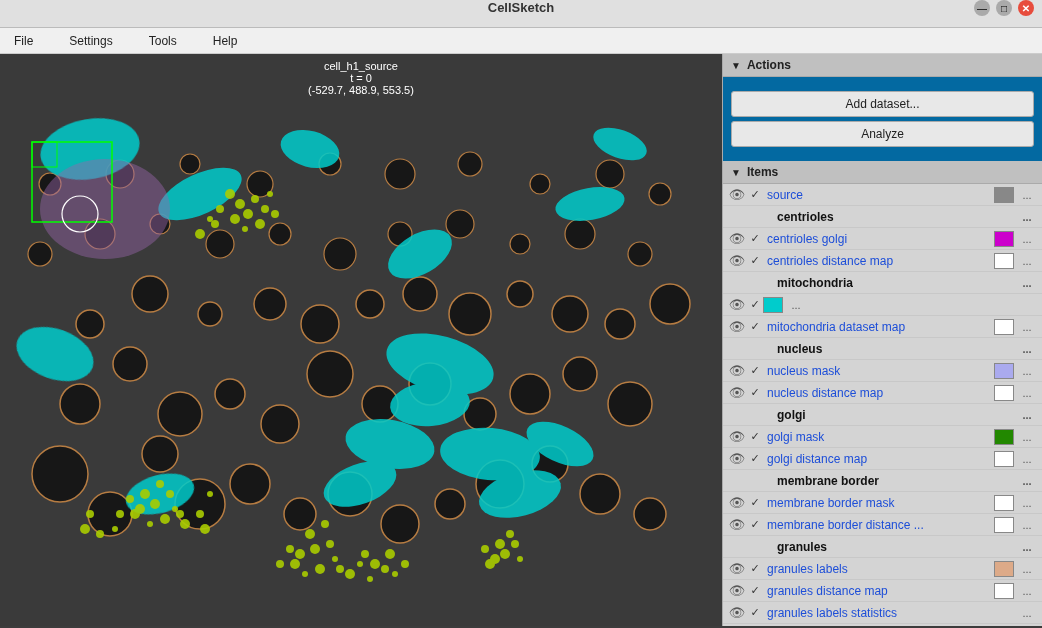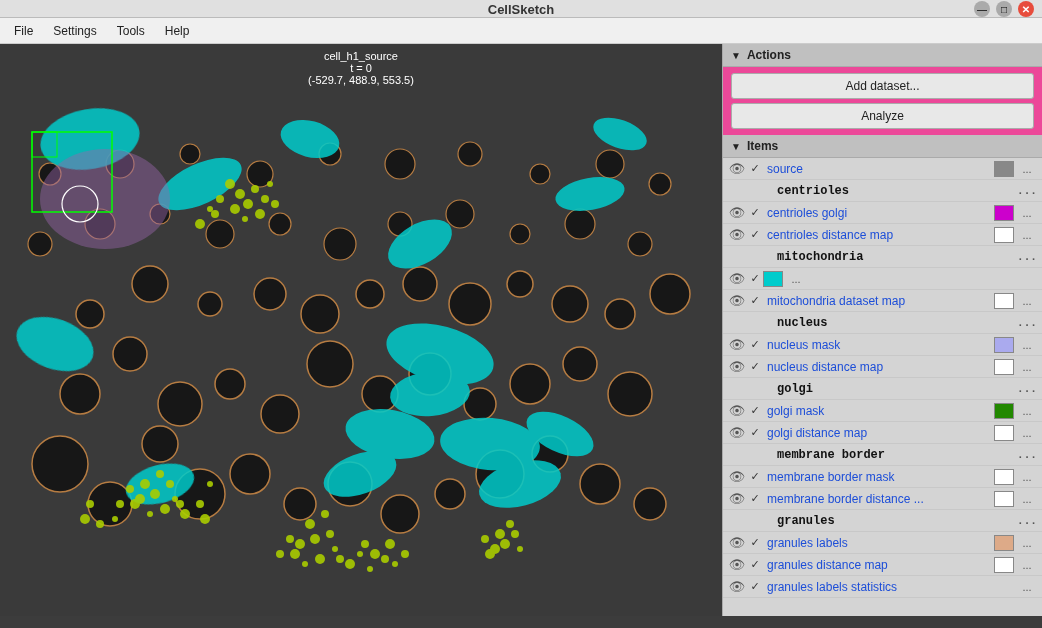--- a/index.html
+++ b/index.html
@@ -1,23 +1,23 @@
 <!DOCTYPE html>
 <html><head>
   <meta charset="utf-8">
   <style>
     * { box-sizing: border-box; margin: 0; padding: 0; }
     body { font-family: 'Segoe UI', Arial, sans-serif; font-size: 12px; background: #3c3c3c; width: 1042px; height: 628px; overflow: hidden; }
     
     
     #titlebar {
       background: #e0e0e0;
-      height: 18px;
-      display: flex;
-      align-items: flex-end;
+      height: 28px;
+      display: flex;
+      align-items: flex-start;
       justify-content: center;
       position: relative;
       border-bottom: 1px solid #bbb;
     }
     #titlebar .title {
       font-size: 13px;
       font-weight: bold;
       color: #333;
     }
     #titlebar .window-controls {
@@ -35,20 +35,21 @@
     .wc-close { background: #e74c3c; color: white; font-weight: bold; }
 
     
     #menubar {
       background: #f0f0f0;
       height: 26px;
       display: flex;
       align-items: center;
       padding: 0 4px;
       border-bottom: 1px solid #ccc;
+      gap: 16px;
     }
     .menu-item {
       padding: 3px 10px;
       cursor: pointer;
       font-size: 12px;
       color: #222;
       border-radius: 3px;
     }
 
     
@@ -96,25 +97,25 @@
       font-size: 12px;
       font-weight: bold;
       color: #222;
       border-bottom: 1px solid #aaa;
     }
     .section-header .triangle {
       margin-right: 6px;
       font-size: 10px;
     }
     .actions-body {
-      padding: 6px 8px;
+      padding: 14px 8px;
       display: flex;
       flex-direction: column;
       gap: 4px;
-      background: #ec4899;
+      background: #0369a1;
     }
     .action-btn {
       background: #e8e8e8;
       border: 1px solid #aaa;
       border-radius: 3px;
       padding: 5px 10px;
       cursor: pointer;
       font-size: 12px;
       text-align: center;
       color: #222;
@@ -134,21 +135,20 @@
     }
     .item-row.group-header {
       padding-left: 54px;
       font-weight: bold;
       font-size: 12px;
       color: #111;
       background: #d4d4d4;
     }
     .item-row.group-header.has-dots {
       justify-content: space-between;
-      font-family: Liberation Mono, monospace;
     }
     .eye-icon {
       width: 20px;
       height: 16px;
       display: flex;
       align-items: center;
       justify-content: center;
       cursor: pointer;
       flex-shrink: 0;
       color: #555;

